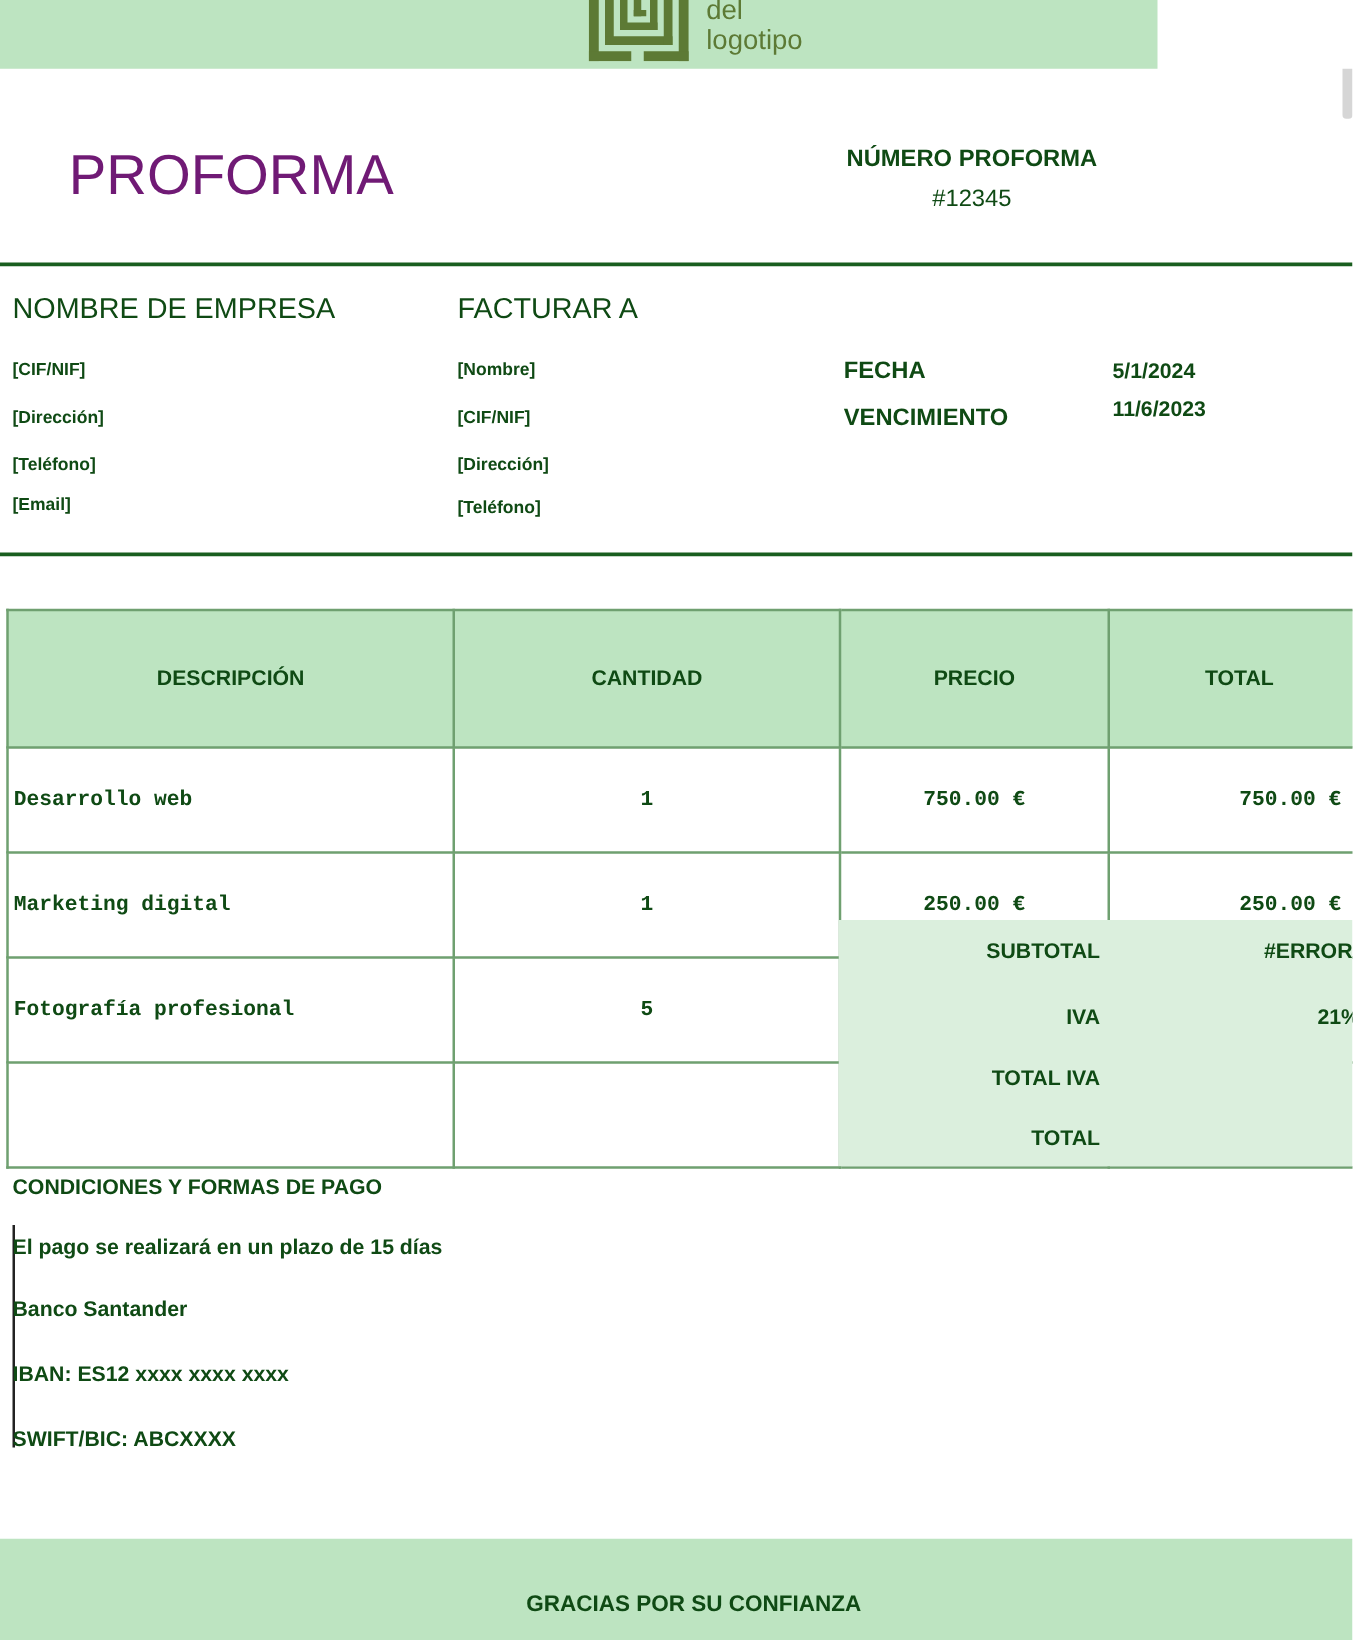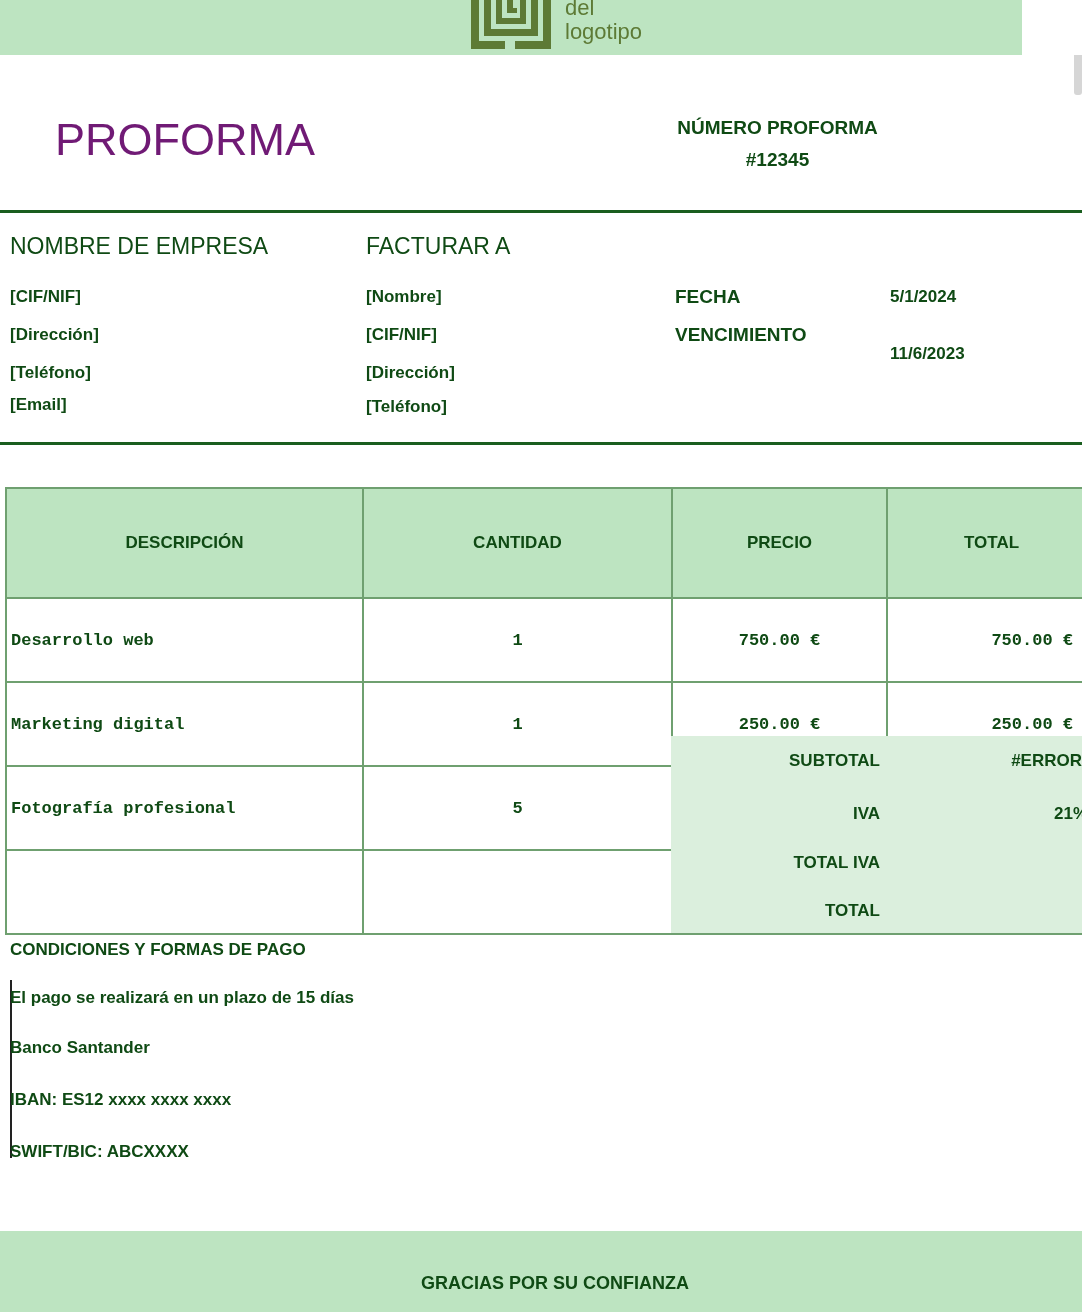--- a/index.html
+++ b/index.html
@@ -3,21 +3,21 @@
 <meta charset="utf-8">
 <style>
   html, body { margin: 0; padding: 0; }
   body {
     width: 1082px; height: 1312px; overflow: hidden; position: relative;
     background: #ffffff;
     font-family: "Liberation Sans", sans-serif;
     color: #0f4a14;
   }
   .topbar {
-    position: absolute; left: 0; top: 0; width: 1022px; height: 55px;
+    position: absolute; left: 0; top: 0; width: 926px; height: 55px;
     background: #bde4c1;
   }
   .logo-mark { position: absolute; left: 471px; top: 0; width: 80px; height: 49px; }
   .logo-text {
     position: absolute; left: 565px; top: -4px; font-size: 22px; line-height: 24px;
     color: #5d7a35;
   }
   .scroll-thumb {
     position: absolute; left: 1074px; top: 55px; width: 8px; height: 40px;
     background: #d6d6d6; border-radius: 0 0 3px 3px;
@@ -25,25 +25,25 @@
   .title {
     position: absolute; left: 55px; top: 115px; font-size: 45px; color: #701a75;
     line-height: 50px;
   }
   .num-label {
     position: absolute; left: 670px; top: 117px; width: 215px; text-align: center;
     font-weight: bold; font-size: 19px;
   }
   .num-value {
     position: absolute; left: 670px; top: 149px; width: 215px; text-align: center;
-    font-weight: bold; font-size: 19px;
+    font-weight: normal; font-size: 19px;
   }
   .hr { position: absolute; left: 0; width: 1082px; height: 3px; background: #1a5e1f; }
   .sec-title { position: absolute; font-size: 23px; color: #0f4a14; }
-  .info { position: absolute; font-weight: bold; font-size: 17px; }
+  .info { position: absolute; font-weight: bold; font-size: 14px; }
   .meta-label { position: absolute; font-weight: bold; font-size: 19px; }
   .meta-val { position: absolute; font-weight: bold; font-size: 17px; }
 
   table.items {
     position: absolute; left: 5px; top: 487px; border-collapse: collapse;
     width: 1090px; table-layout: fixed;
   }
   table.items th, table.items td {
     border: 2px solid #6fa070; font-weight: bold; font-size: 17px; padding: 16px;
   }
@@ -115,21 +115,21 @@
 
 <div class="sec-title" style="left:366px; top:233px;">FACTURAR A</div>
 <div class="info" style="left:366px; top:287px;">[Nombre]</div>
 <div class="info" style="left:366px; top:325px;">[CIF/NIF]</div>
 <div class="info" style="left:366px; top:363px;">[Dirección]</div>
 <div class="info" style="left:366px; top:397px;">[Teléfono]</div>
 
 <div class="meta-label" style="left:675px; top:286px;">FECHA</div>
 <div class="meta-val" style="left:890px; top:287px;">5/1/2024</div>
 <div class="meta-label" style="left:675px; top:324px;">VENCIMIENTO</div>
-<div class="meta-val" style="left:890px; top:344px;">11/6/2023</div>
+<div class="meta-val" style="left:890px; top:318px;">11/6/2023</div>
 
 <div class="hr" style="top:442px;"></div>
 
 <table class="items">
   <colgroup>
     <col style="width:357px">
       <col style="width:309px">
       <col style="width:215px">
       <col style="width:209px">
   </colgroup>

